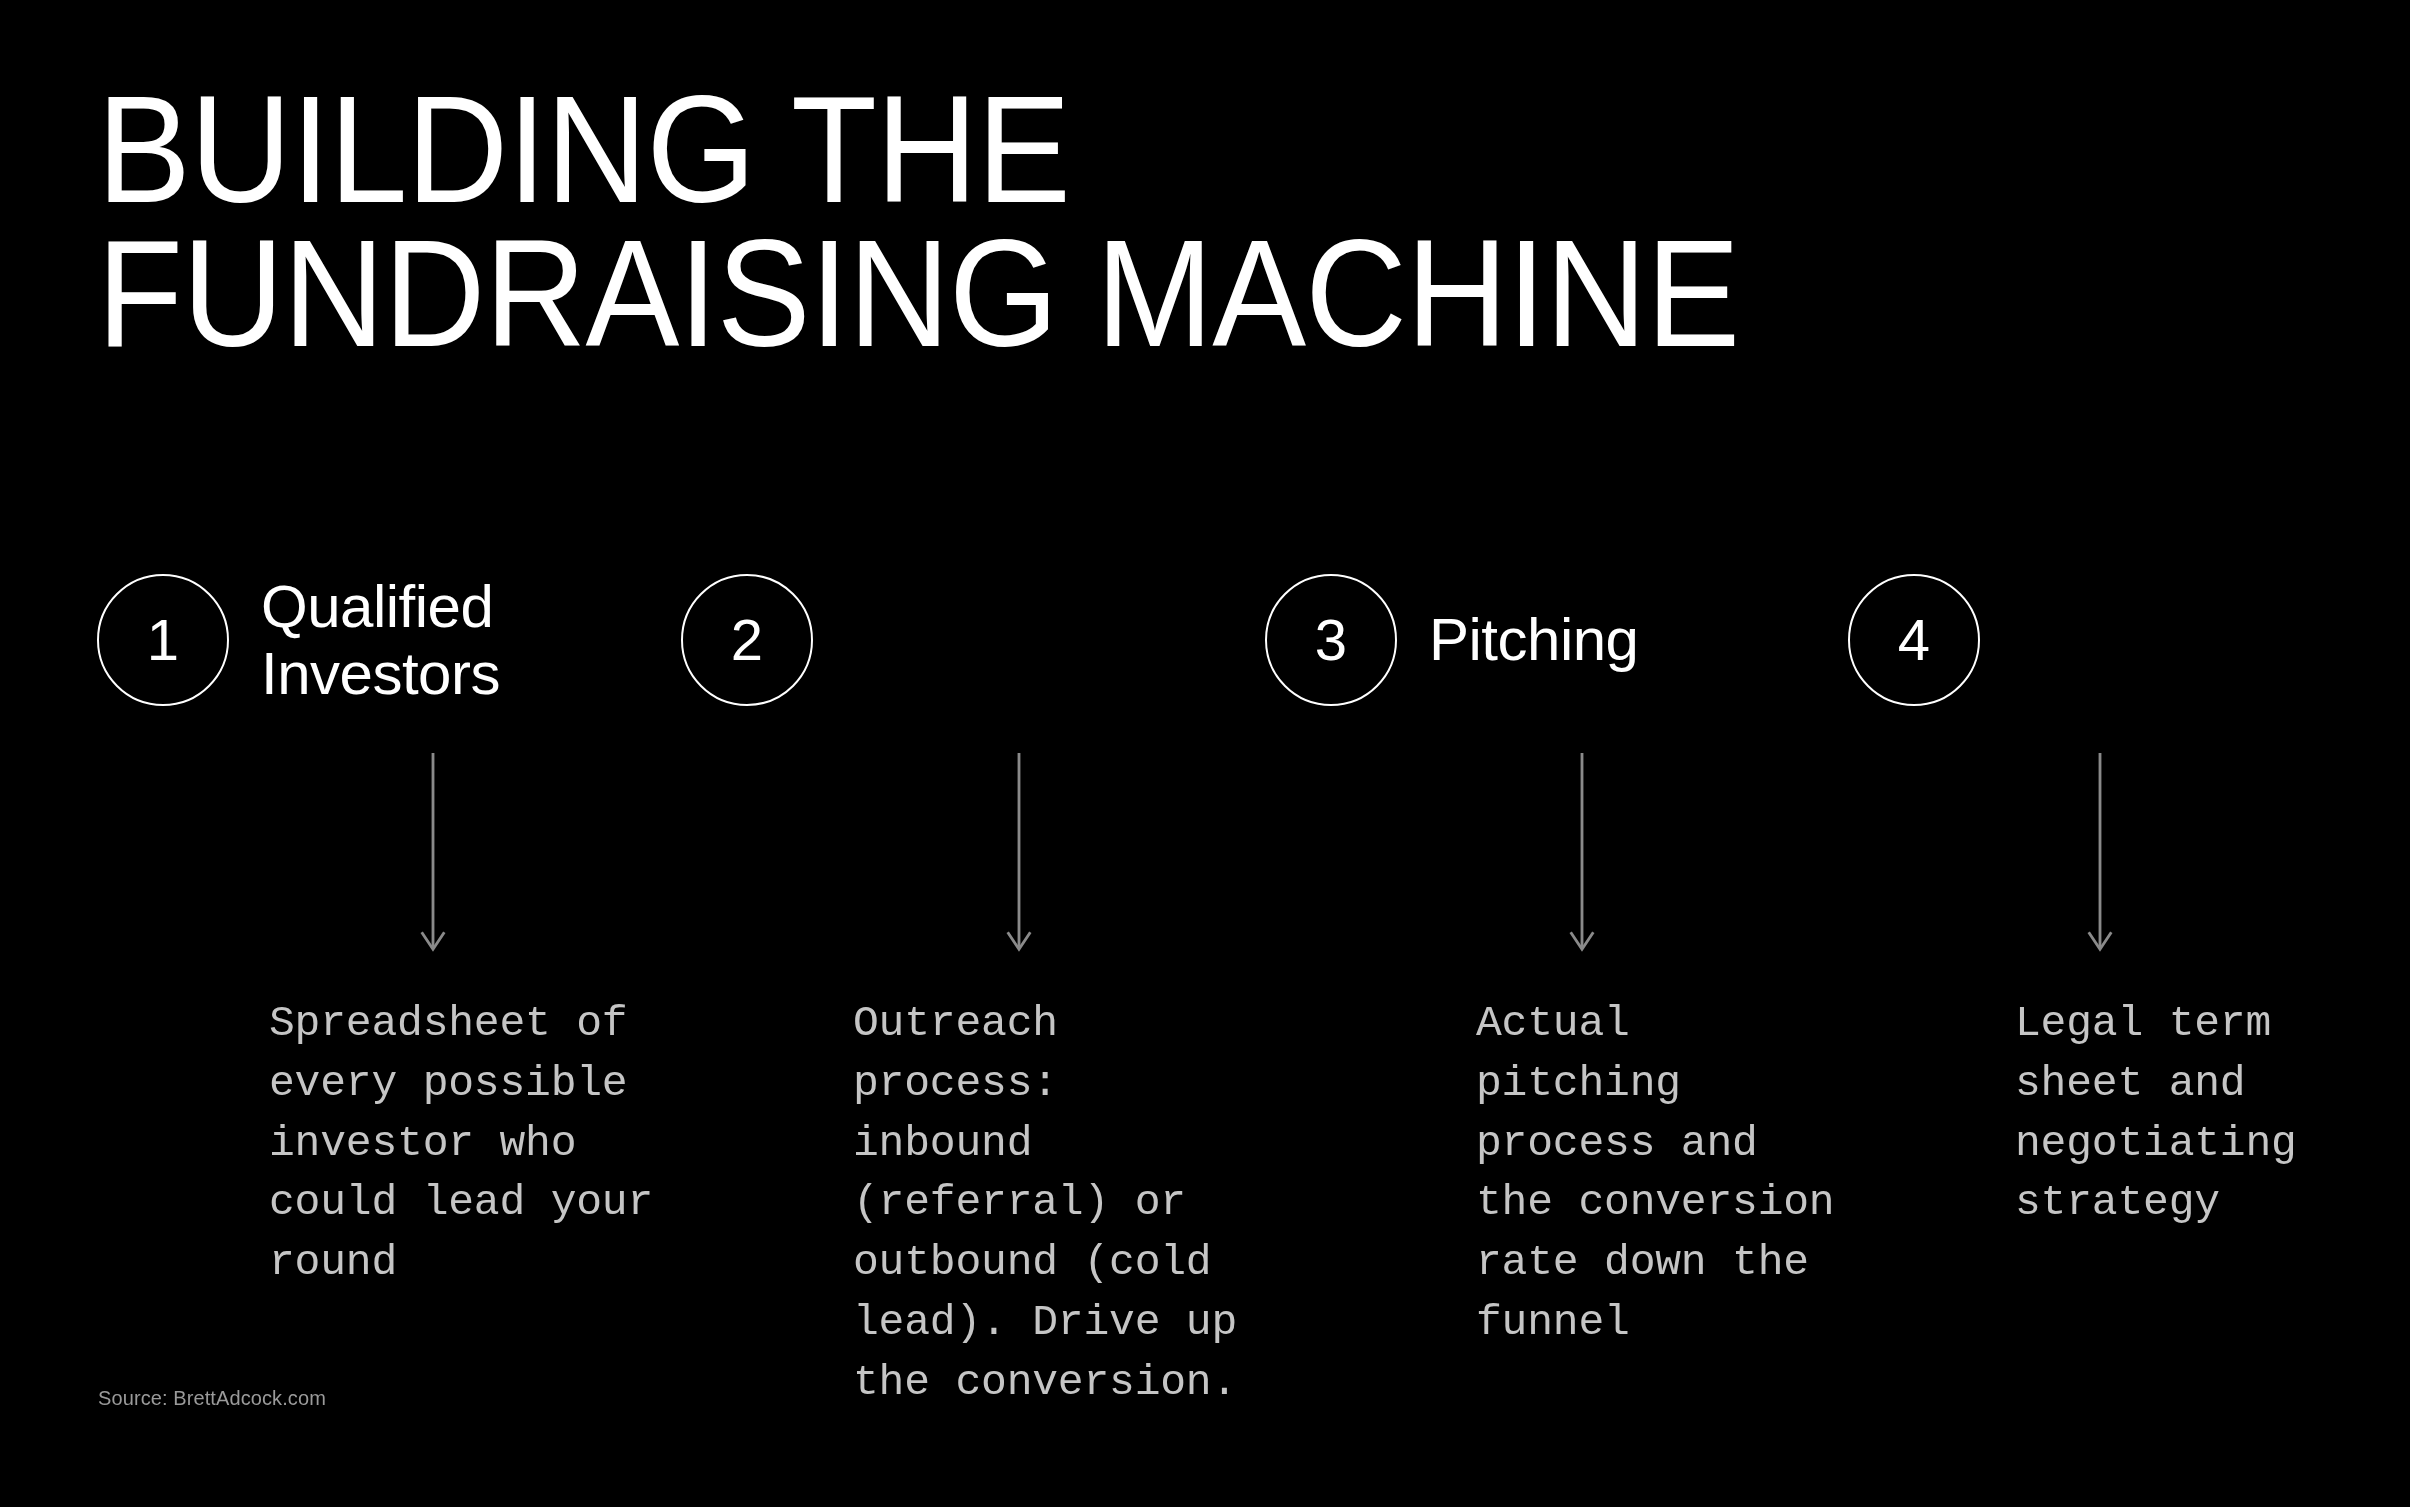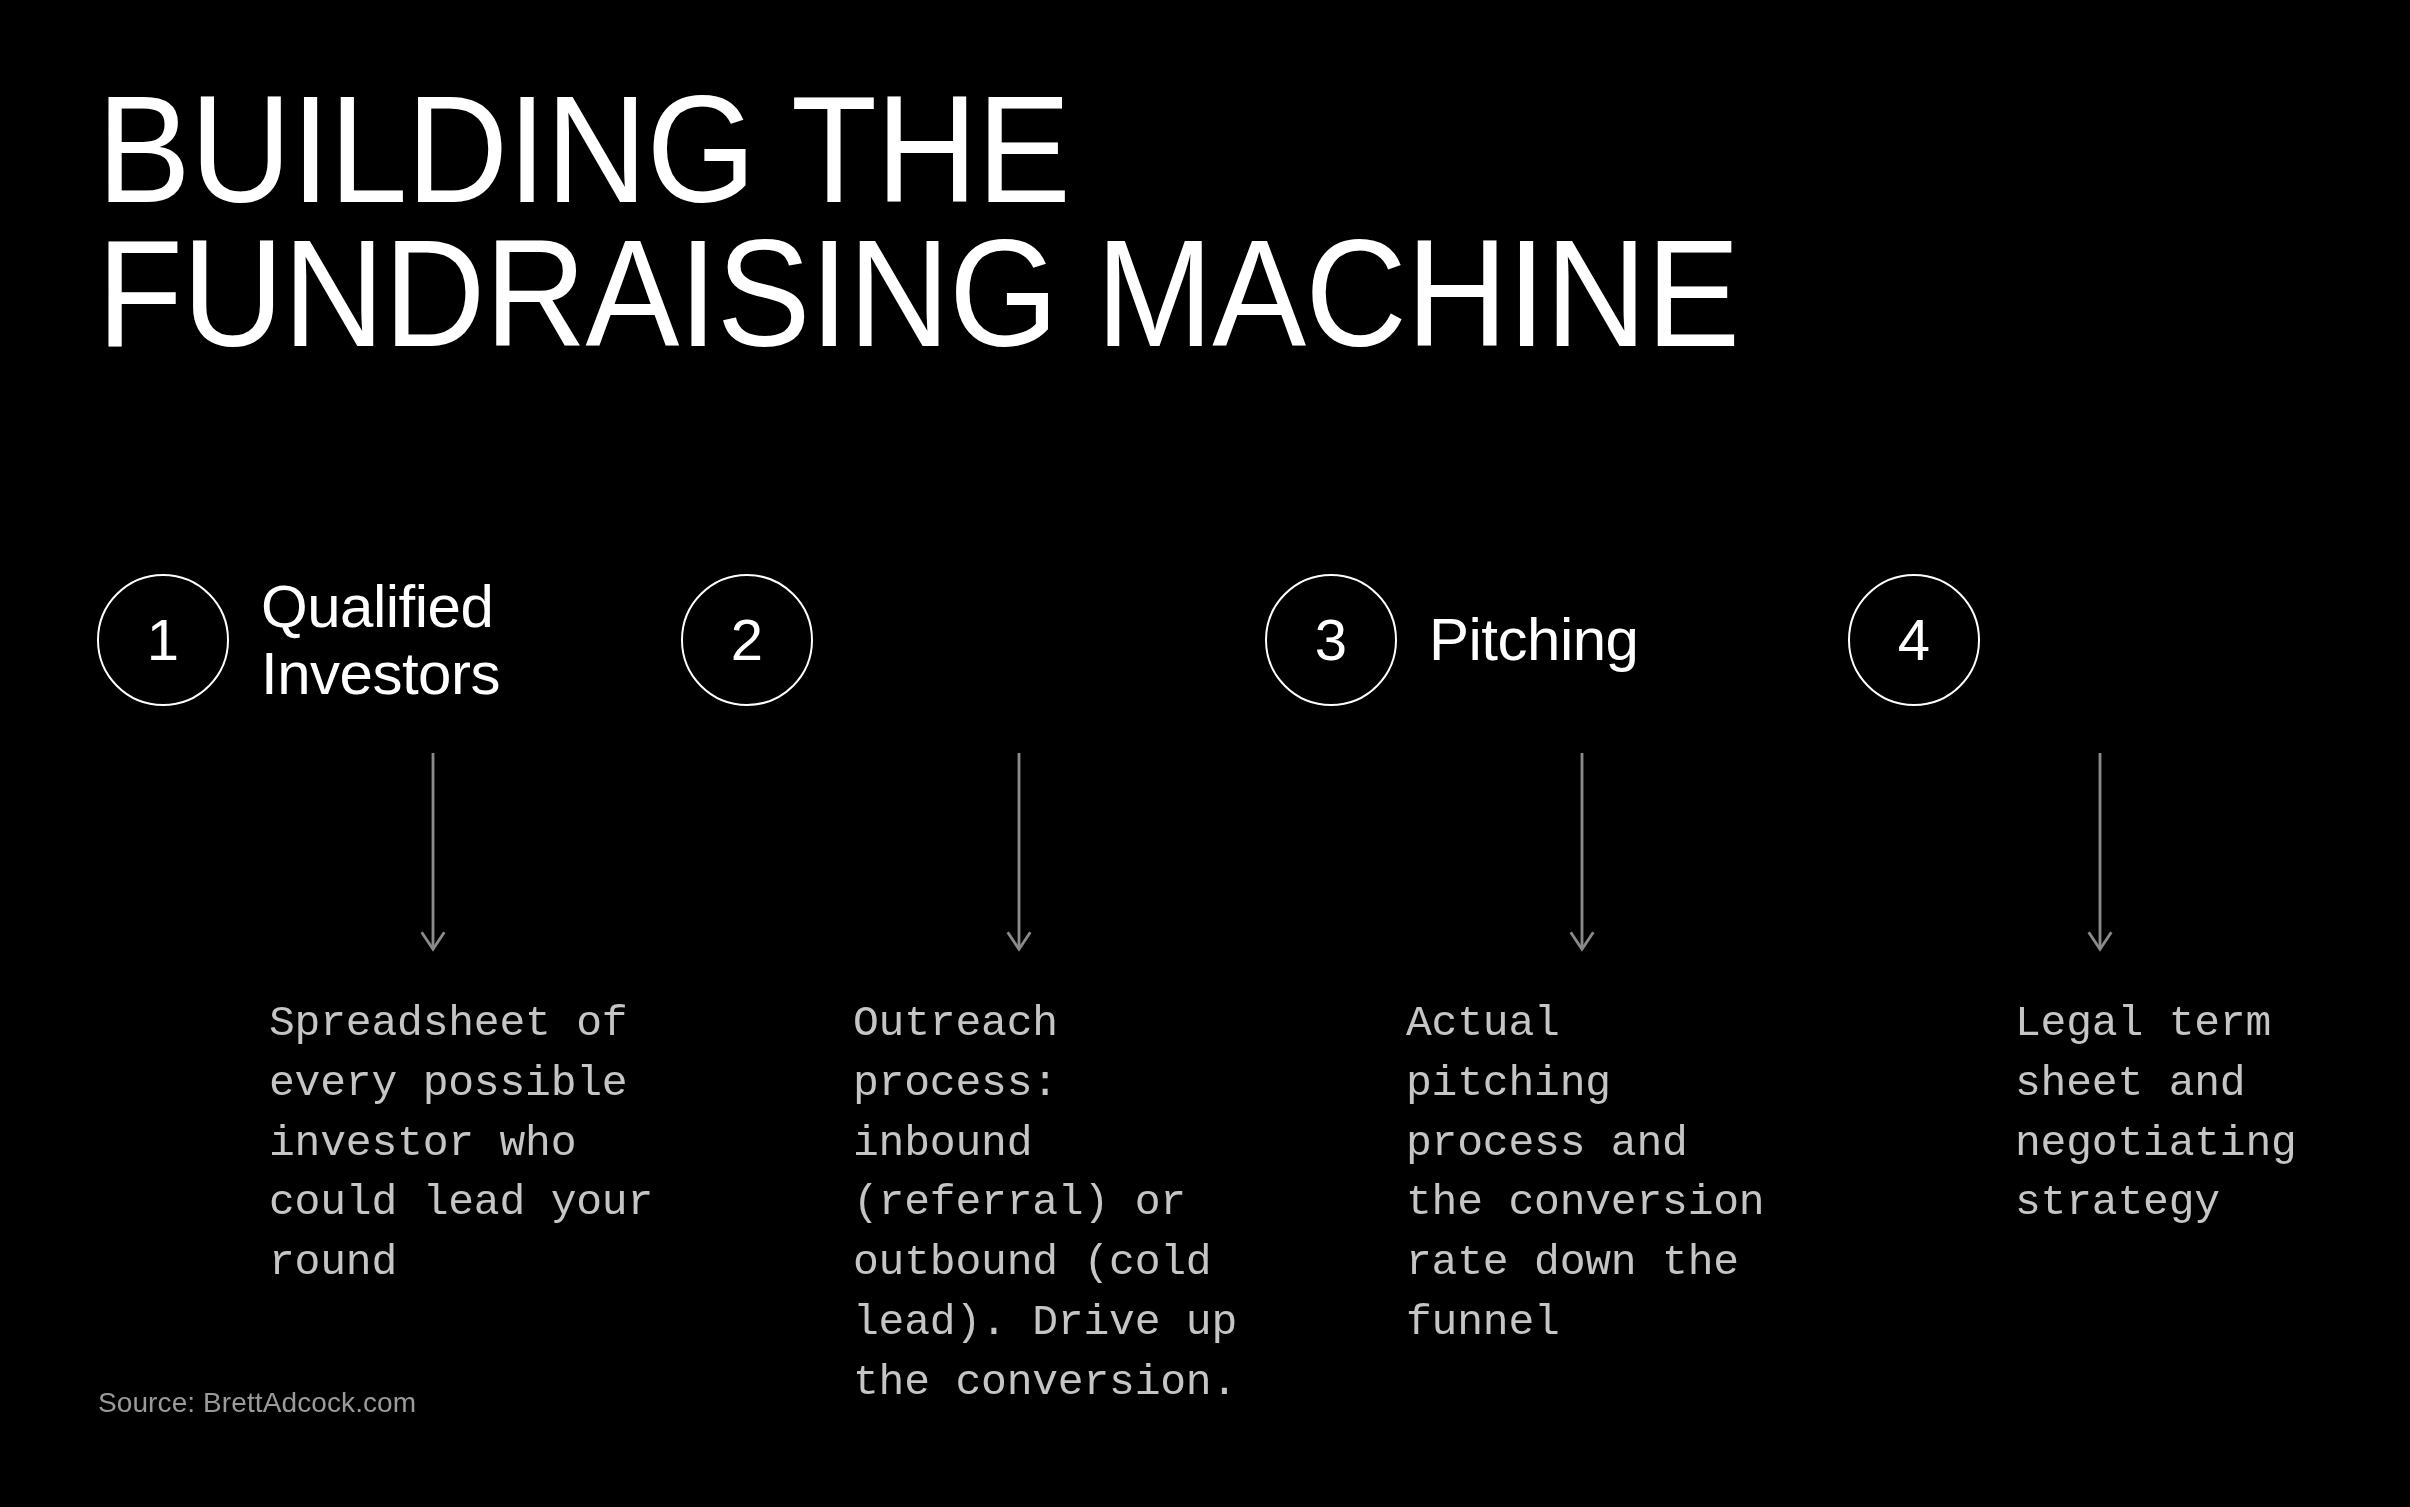--- a/index.html
+++ b/index.html
@@ -123,30 +123,30 @@
     top: 0;
     color: #c5c5c5;
     font-size: 43px;
     line-height: 1.39;
     font-weight: 400;
     letter-spacing: -0.2px;
     font-family: Liberation Mono, monospace;
   }
   .desc-1 { left: 269px; width: 395px; }
   .desc-2 { left: 853px; width: 395px; }
-  .desc-3 { left: 1406px; width: 377px; }
+  .desc-3 { left: 1476px; width: 377px; }
   .desc-4 { left: 2015px; width: 282px; }
 
   
   .source {
     position: absolute;
     left: 98px;
     top: 1387px;
     color: #9a9a9a;
-    font-size: 28px;
+    font-size: 20px;
     font-weight: 400;
     letter-spacing: 0.1px;
     font-family: "Liberation Sans", sans-serif;
   }
 </style>
 </head>
 <body>
 
 <div class="slide">
 

